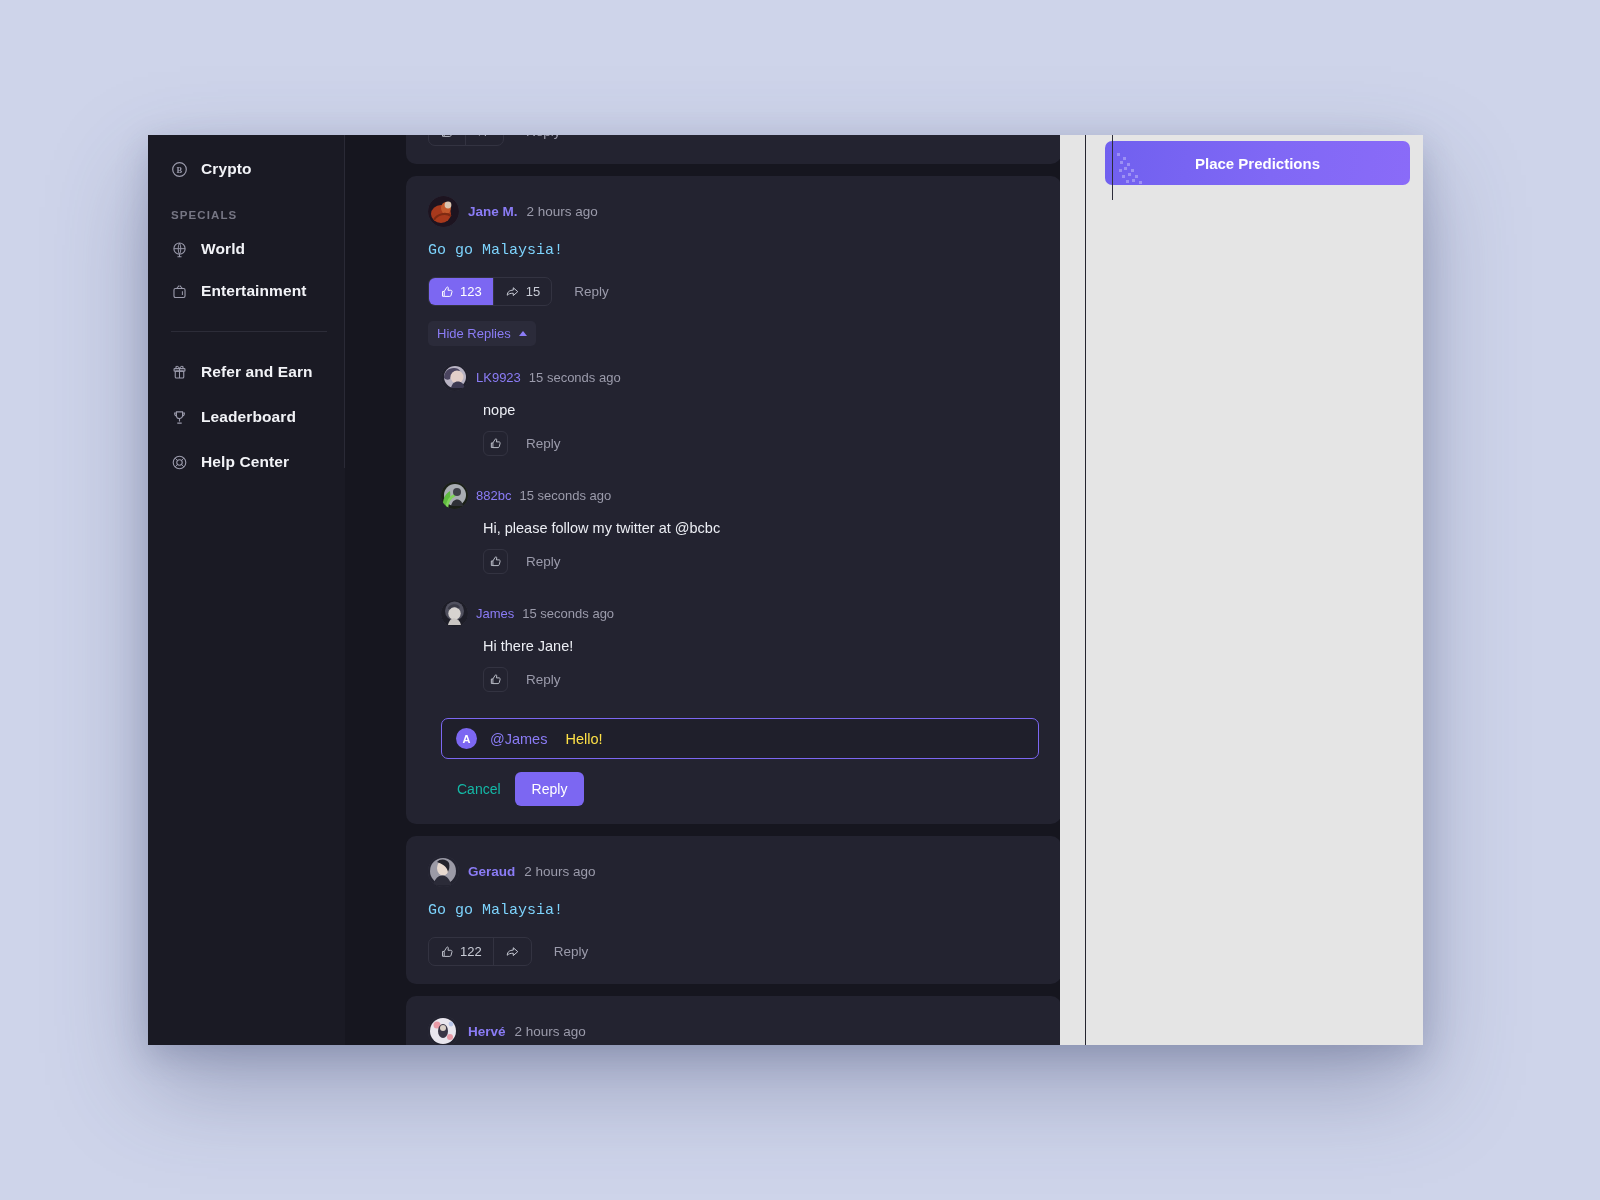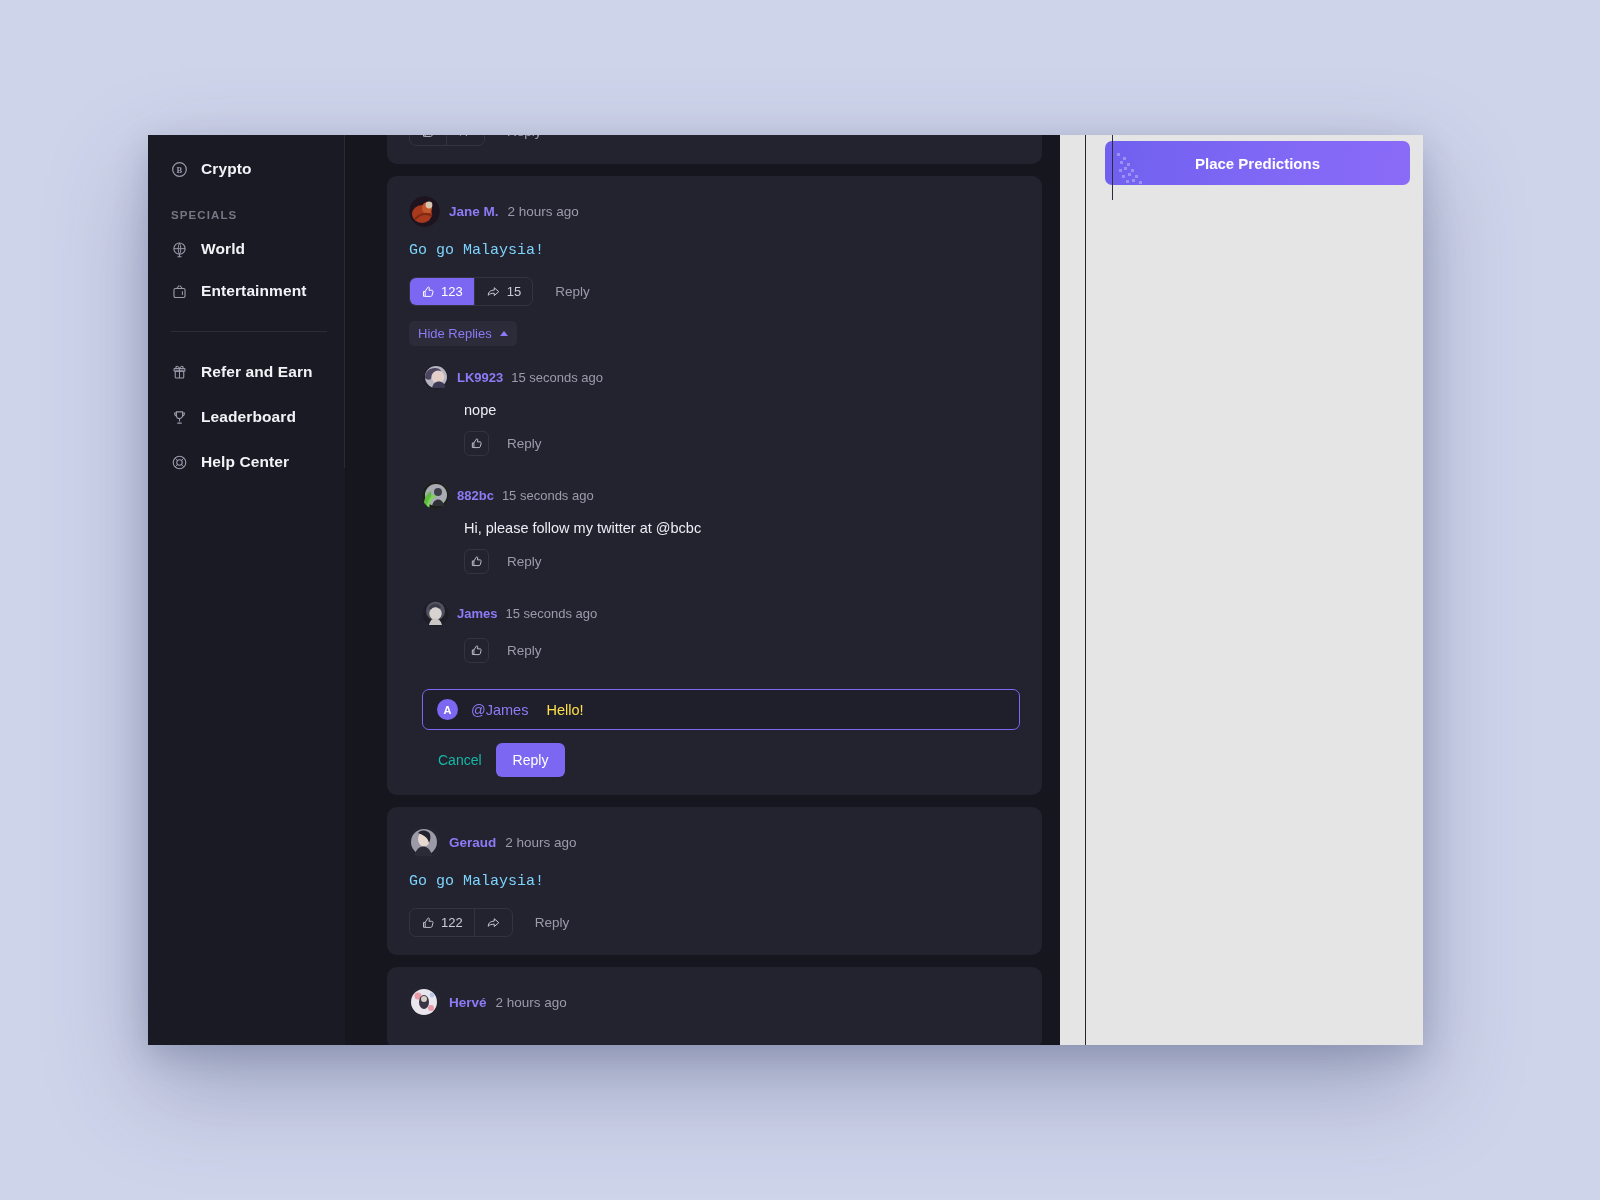--- a/index.html
+++ b/index.html
@@ -76,21 +76,21 @@
 
   
   #center {
     flex: 1 1 auto;
     position: relative;
     background: #16161f;
     overflow: hidden;
   }
   #comment-list {
     position: absolute;
-    left: 42px;
+    left: 61px;
     top: -26px;
     width: 655px;
   }
 
   .comment-card {
     background: #232330;
     border-radius: 10px;
     padding: 20px 22px 18px 22px;
     margin-bottom: 12px;
     position: relative;
@@ -184,21 +184,21 @@
     border-left: 4px solid transparent;
     border-right: 4px solid transparent;
     border-bottom: 5px solid #8b7cf6;
   }
 
   
   .replies { margin-top: 18px; padding-left: 13px; }
   .reply-item { margin-bottom: 26px; }
   .reply-item:last-child { margin-bottom: 16px; }
   .r-head { display: flex; align-items: center; gap: 8px; margin-bottom: 11px; }
-  .r-name { color: #8b7cf6; font-size: 13px; font-weight: bold; }
+  .r-name { color: #8b7cf6; font-size: 13px; font-weight: normal; }
   .r-time { color: #9b9bab; font-size: 13px; }
   .r-body {
     color: #eceef4;
     font-size: 14.5px;
     margin: 0 0 13px 42px;
   }
   .r-actions { margin-left: 42px; }
   .pill-solo {
     display: inline-flex;
     align-items: center;
@@ -513,20 +513,21 @@
                     <rect width="27" height="27" fill="#1e1e28"></rect>
                     <circle cx="13.5" cy="11" r="9.5" fill="#50505e"></circle>
                     <circle cx="13.5" cy="13.5" r="6.2" fill="#d7d3d0"></circle>
                     <path d="M7 25c1.2-5 4-7 7-6.6 3 .4 5.2 2.8 6 6.6" fill="#c9c5c2"></path>
                     <path d="M8 9c1-4 8-5 10-1" stroke="#3a3a46" stroke-width="2.4" fill="none"></path>
                   </svg>
               </div>
               <span class="r-name">James</span>
               <span class="r-time">15 seconds ago</span>
             </div>
+            <div class="r-body">Hi there Jane!</div>
             <div class="r-actions r-actions-row">
               <span class="pill-solo">
                 <svg width="13" height="13" viewBox="0 0 20 20" fill="none">
                     <path d="M6 9.2 9.6 3.4c.9-1 2.5-.3 2.3 1l-.5 3.1h4c1.2 0 2 1.1 1.7 2.2l-1.3 5.1c-.2.9-1 1.5-1.9 1.5H6M6 9.2V16M6 9.2H3.6v6.9H6" stroke="currentColor" stroke-width="1.4" stroke-linejoin="round"></path>
                   </svg>
               </span>
               <span class="reply-link">Reply</span>
             </div>
           </div>
 

